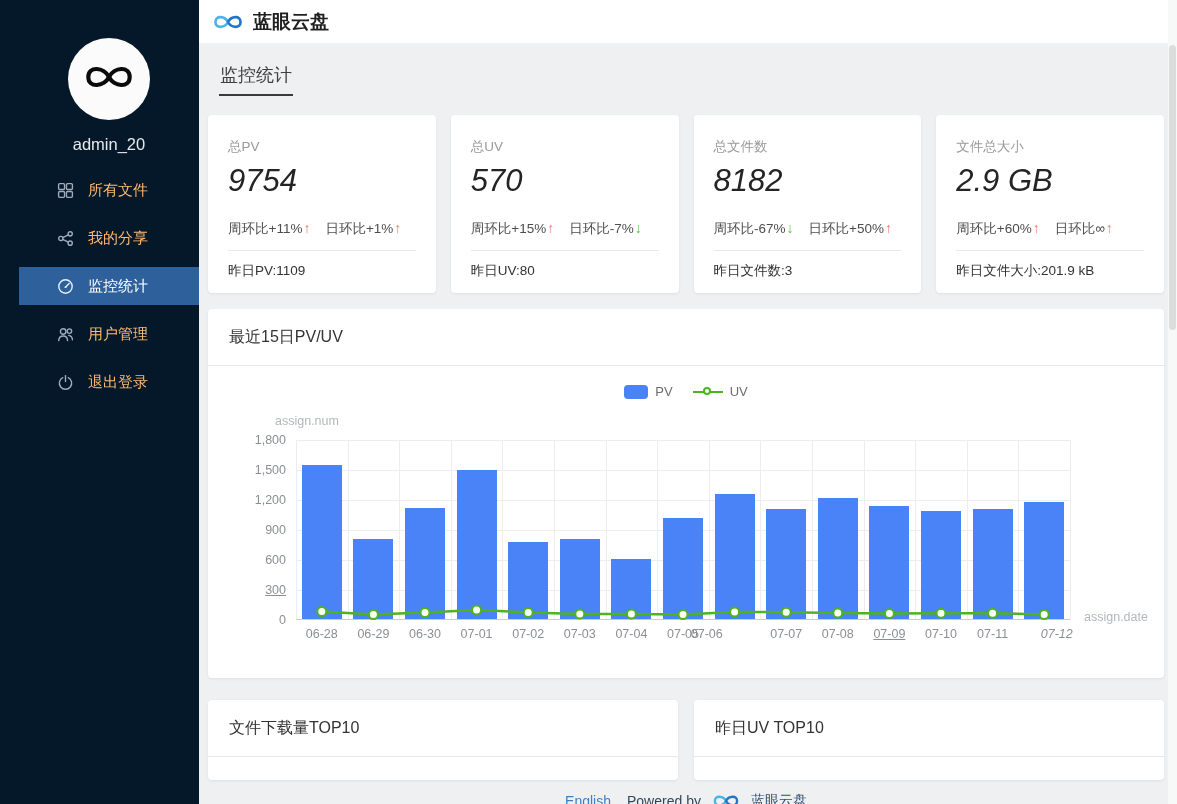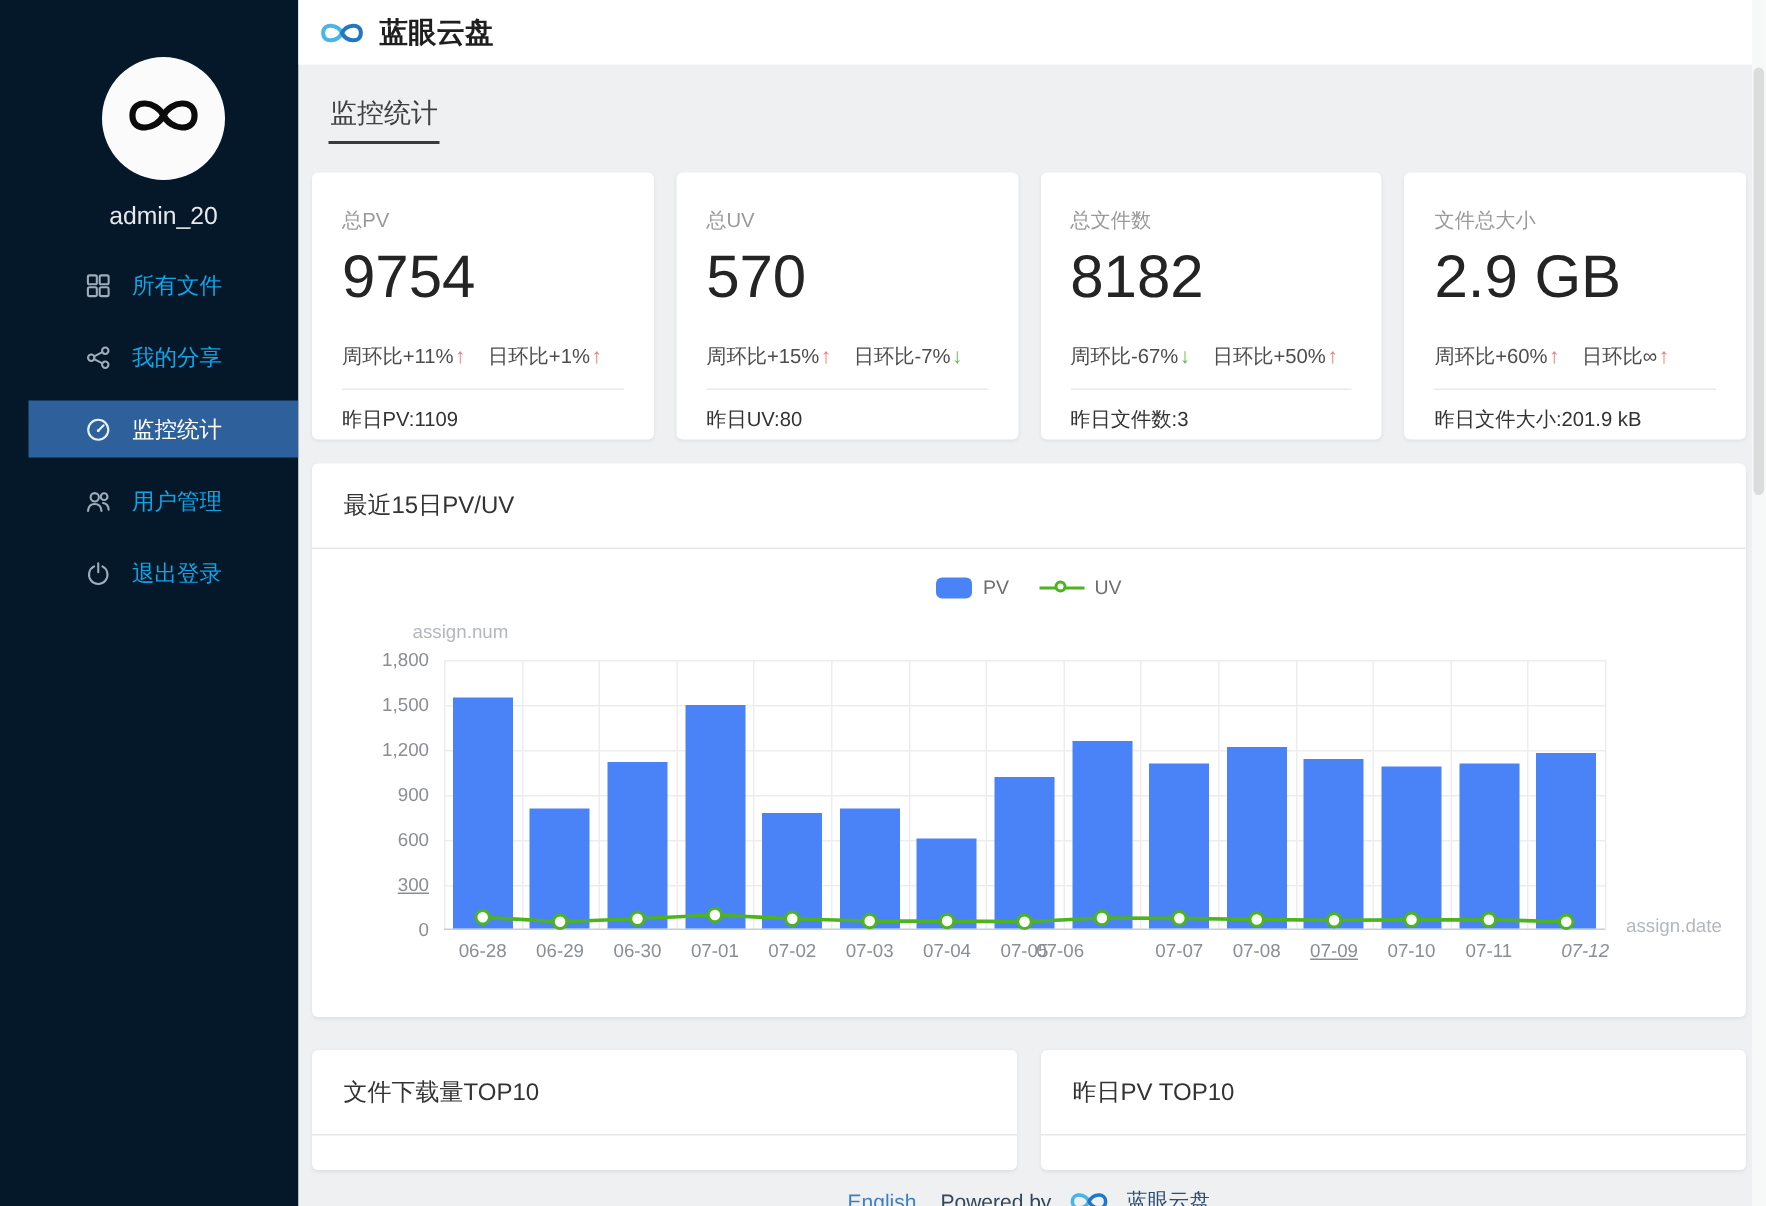--- a/index.html
+++ b/index.html
@@ -8,21 +8,21 @@
   .app { display:flex; width:1177px; height:804px; position:relative; }
 
   
   .sidebar { width:199px; height:804px; background:#051829; flex:0 0 199px;padding-left:19px; }
   .avatar-wrap { display:flex; justify-content:center; padding-top:38px; }
   .avatar { width:82px; height:82px; border-radius:50%; background:#fbfbfb;
     display:flex; align-items:center; justify-content:center; cursor:pointer; }
   .username { text-align:center; color:#e6e9ec; font-size:16.5px; margin-top:15px; }
   .menu { margin-top:17px; }
   .menu-item { height:38px; margin:10px 0; display:flex; align-items:center;
-    padding-left:38px; color:#0ea5e9; font-size:15px; cursor:pointer; }
+    padding-left:38px; color:#fdba74; font-size:15px; cursor:pointer; }
   .menu-item .mi-icon { width:17px; height:17px; margin-right:14px; display:inline-flex; color:#9fadba; }
   .menu-item.active { background:#2e619c; color:#ffffff; }
   .menu-item.active .mi-icon { color:#eaf1f8; }
   .menu-item svg { width:100%; height:100%; }
 
   
   .main { flex:1; display:flex; flex-direction:column; height:804px; background:#eff0f1; }
   .topbar { height:43px; background:#fff; display:flex; align-items:center; padding-left:12px; flex:0 0 43px; }
   .topbar .logo { width:34px; height:20px; display:inline-flex; margin-right:8px; }
   .app-title { font-size:19px; font-weight:bold; color:#1f1f1f; }
@@ -30,21 +30,21 @@
   .content { flex:1; position:relative; overflow:hidden; }
   .inner { width:956px; margin-left:9px; }
   .page-title { display:inline-block; margin:20px 0 0 11px; font-size:18px; color:#404040;
     padding:0 1px 7px 1px; border-bottom:2px solid #3a3a3a; }
 
   
   .cards { display:grid; grid-template-columns:repeat(4,1fr); gap:15px; margin-top:19px; }
   .card { background:#fff; border-radius:4px; box-shadow:0 1px 3px rgba(0,0,0,0.07);
     height:178px; padding:23px 20px 0 20px; }
   .card-label { font-size:13.5px; color:#9a9a9a; }
-  .card-value { font-size:40px; color:#242424; margin-top:7px; }
+  .card-value { font-size:31px; color:#242424; margin-top:7px;font-style:italic; }
   .card-trends { display:flex; gap:15px; margin-top:21px; font-size:13.5px; color:#4d4d4d; white-space:nowrap; }
   .trend-arrow { font-size:14px; font-weight:bold; margin-left:1px; }
   .card-divider { border-top:1px solid #e9e9e9; margin-top:12px; }
   .card-foot { margin-top:11px; font-size:13.5px; color:#333; }
 
   
   .panel { background:#fff; border-radius:4px; box-shadow:0 1px 3px rgba(0,0,0,0.07); }
   .panel-title { font-size:16px; color:#333; padding:18px 21px 17px 21px; }
   .panel-divider { border-top:1px solid #e8e8e8; }
   .chart-panel { margin-top:16px; height:369px; }
@@ -318,21 +318,21 @@
               <div class="xtick" style="left: 823px; width: 51.6px; font-style: italic;">07-12</div>
             </div>
         </section>
 
         <div class="bottom-row">
           <section class="panel">
             <div class="panel-title">文件下载量TOP10</div>
             <div class="panel-divider"></div>
           </section>
           <section class="panel">
-            <div class="panel-title">昨日PV TOP10</div>
+            <div class="panel-title">昨日UV TOP10</div>
             <div class="panel-divider"></div>
           </section>
         </div>
 
         <div class="footer">
           <a class="lang-link">English</a>
           <span class="powered">Powered by</span>
           <span class="flogo">
             <svg viewBox="0 0 46 24" fill="none">
               <path d="M23 12 C19 4 6 2.5 6 12 C6 21.5 19 20 23 12" stroke="#49b5e6" stroke-width="3.6" stroke-linecap="round"></path>

